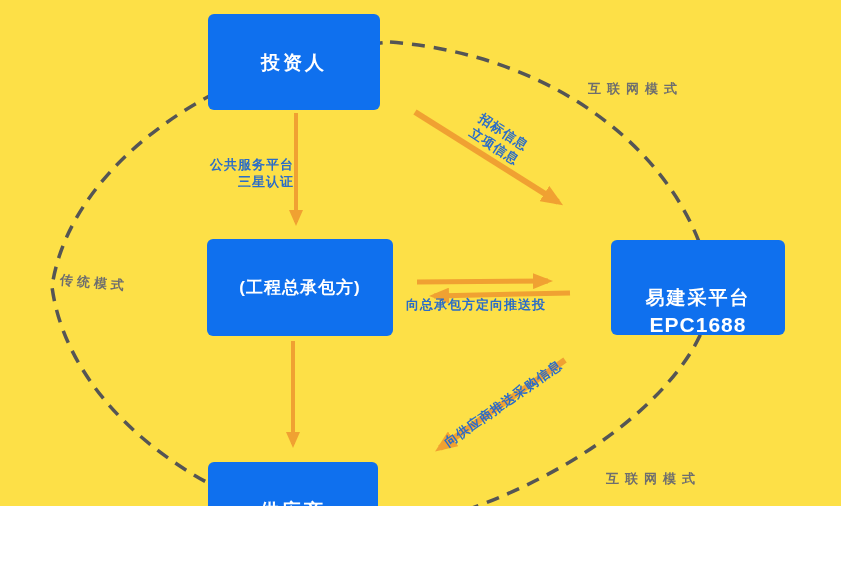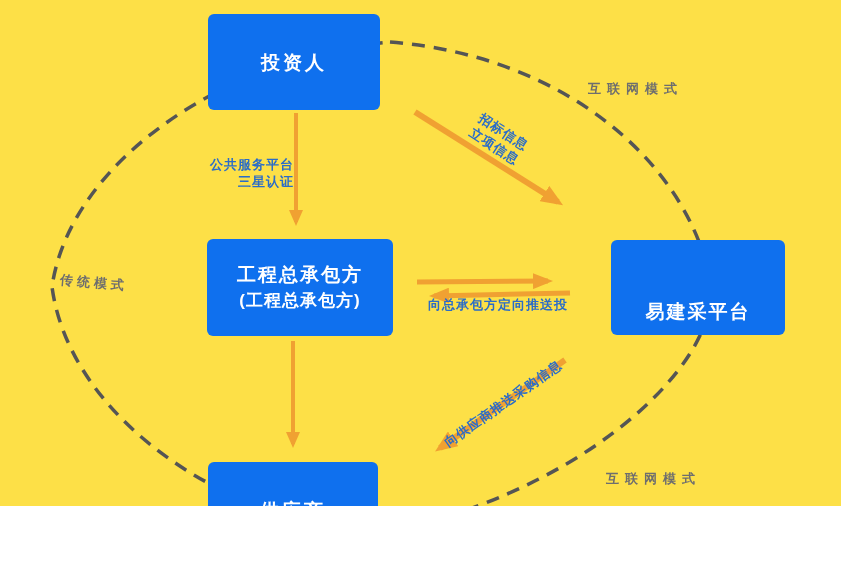--- a/index.html
+++ b/index.html
@@ -69,44 +69,44 @@
     <line x1="570" y1="293" x2="434" y2="296" stroke="#f0a132" stroke-width="5" marker-end="url(#ah-med)"></line>
 
     <line x1="565" y1="360" x2="440" y2="448" stroke="#f0a132" stroke-width="6" marker-end="url(#ah-big)"></line>
   </svg>
 
   <div class="node" style="left:208px;top:14px;width:172px;height:96px;">
     <div class="l1">投资人</div>
   </div>
 
   <div class="node" style="left:207px;top:239px;width:186px;height:97px;">
-    <div class="l1" style="letter-spacing:2px;">工程总承包方</div>
     <div class="l2">(工程总承包方)</div>
   </div>
 
   <div class="node" style="left:208px;top:462px;width:170px;height:97px;">
     <div class="l1">供应商</div>
   </div>
 
   <div class="node" style="left:611px;top:240px;width:174px;height:95px;">
     <div class="l1" style="letter-spacing:2px;margin-top:48px;">易建采平台</div>
+    <div class="epc">EPC1688</div>
   </div>
 
   <div class="edge-label" style="left:190px;top:156px;width:104px;text-align:right;">
     <div>公共服务平台</div>
     <div>三星认证</div>
   </div>
 
   <div class="edge-label rot" style="left:439px;top:122px;width:120px;text-align:center;transform:rotate(33deg);">
     <div>招标信息</div>
     <div>立项信息</div>
   </div>
 
 
-  <div class="edge-label" style="left:428px;top:297px;line-height:16px;">
+  <div class="edge-label" style="left:406px;top:297px;line-height:16px;">
     <div>向总承包方定向推送投</div>
   </div>
 
 
   <div class="edge-label rot" style="left:423px;top:395px;width:160px;text-align:center;transform:rotate(-35deg);">向供应商推送采购信息</div>
 
   <div class="region-label rot" style="left:60px;top:274px;letter-spacing:4px;transform:rotate(5deg);">传统模式</div>
 
   <div class="region-label" style="left:588px;top:80px;">互联网模式</div>
 

